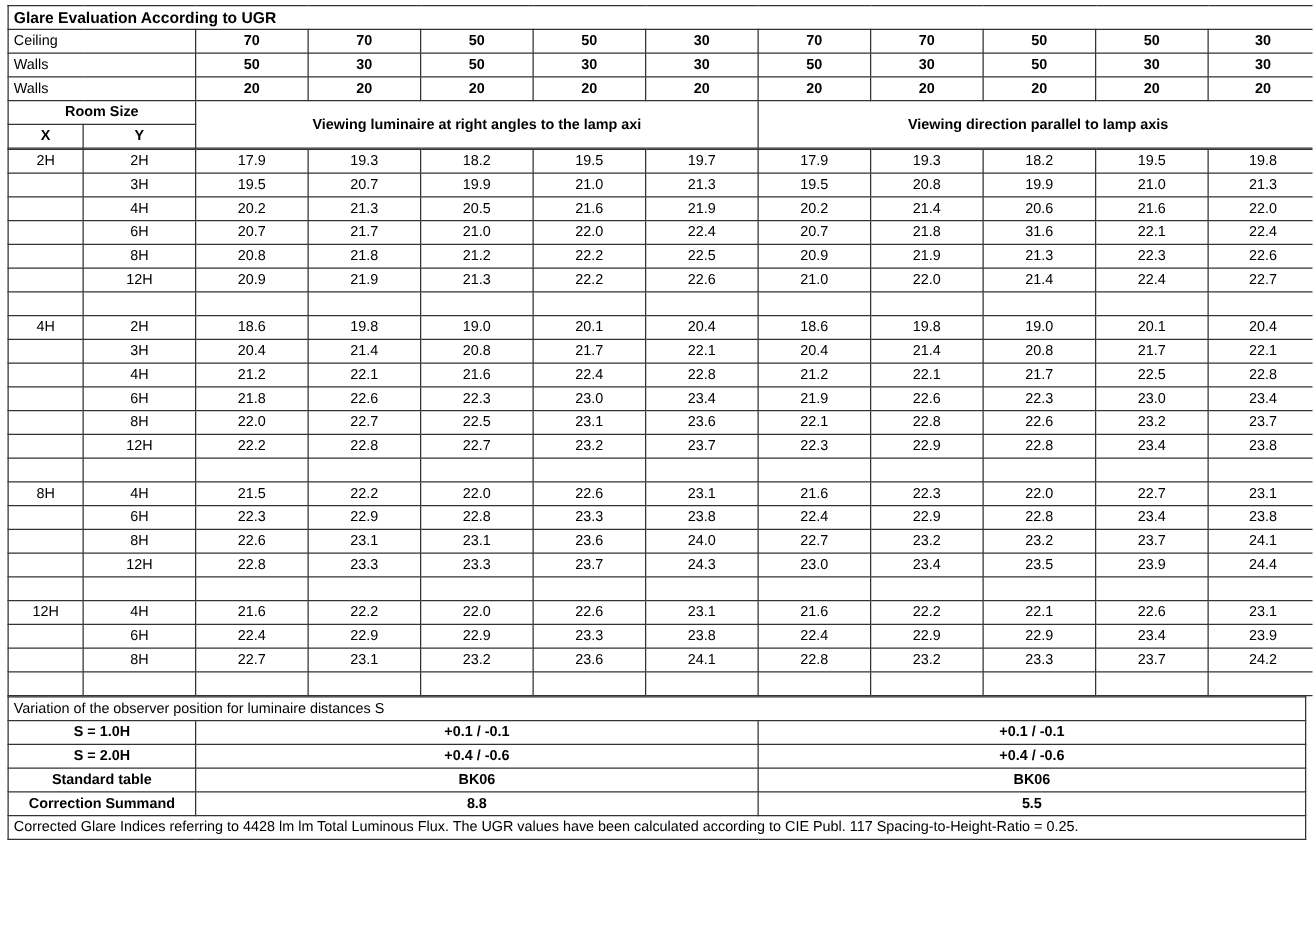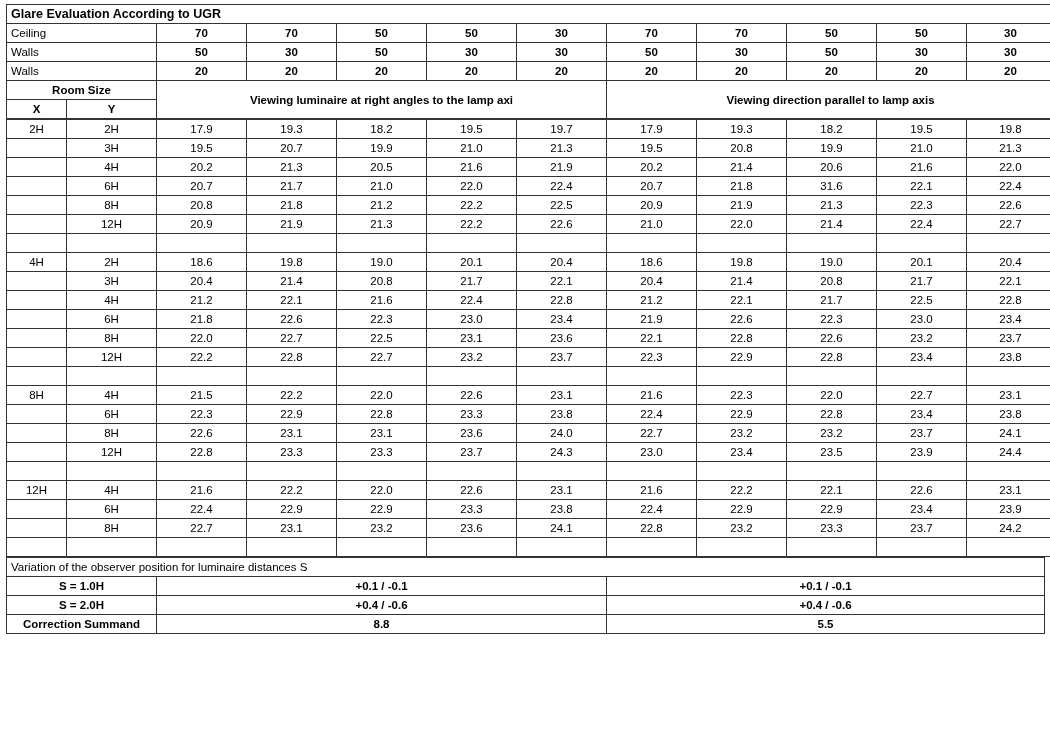--- a/index.html
+++ b/index.html
@@ -494,19 +494,27 @@
       <td class="c nb-b">S = 1.0H</td>
       <td class="c nb-b">+0.1 / -0.1</td>
       <td class="c nb-b">+0.1 / -0.1</td>
     </tr>
     <tr class="varrow">
       <td class="c nb-t">S = 2.0H</td>
       <td class="c nb-t">+0.4 / -0.6</td>
       <td class="c nb-t">+0.4 / -0.6</td>
     </tr>
     <tr class="varrow">
+      <td class="c nb-b">Standard table</td>
+      <td class="c nb-b">BK06</td>
+      <td class="c nb-b">BK06</td>
+    </tr>
+    <tr class="varrow">
       <td class="c nb-t">Correction Summand</td>
       <td class="c nb-t">8.8</td>
       <td class="c nb-t">5.5</td>
     </tr>
+    <tr>
+      <td class="footer lbl" colspan="3">Corrected Glare Indices referring to 4428 lm lm Total Luminous Flux. The UGR values have been calculated according to CIE Publ. 117     Spacing-to-Height-Ratio = 0.25.</td>
+    </tr>
   </tbody>
     </table>
 </div>
 
 </body></html>

